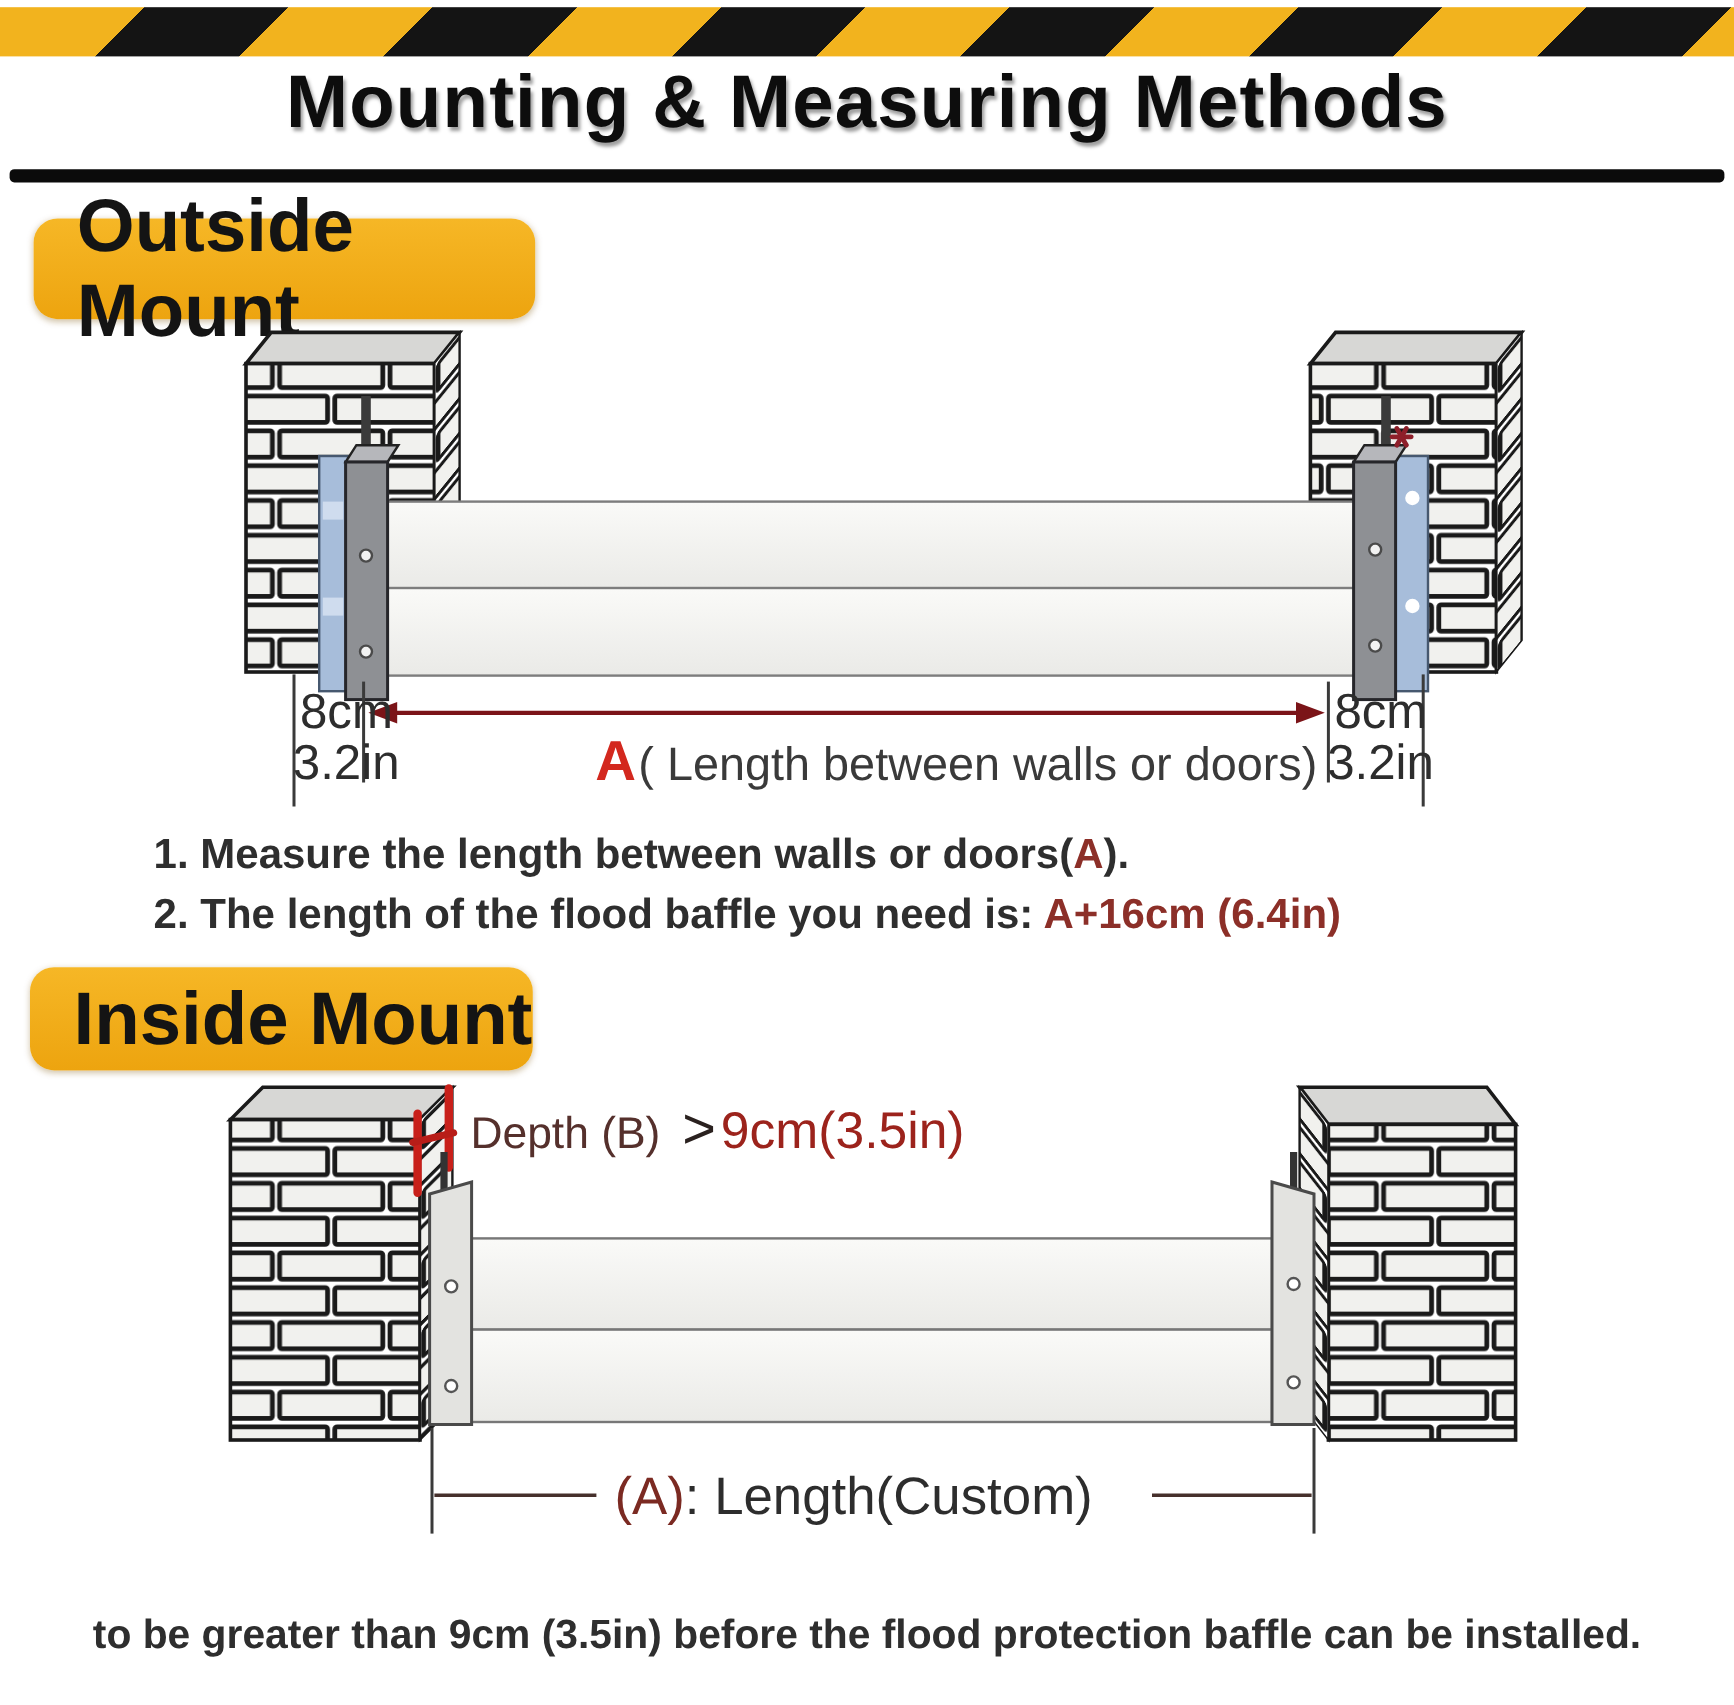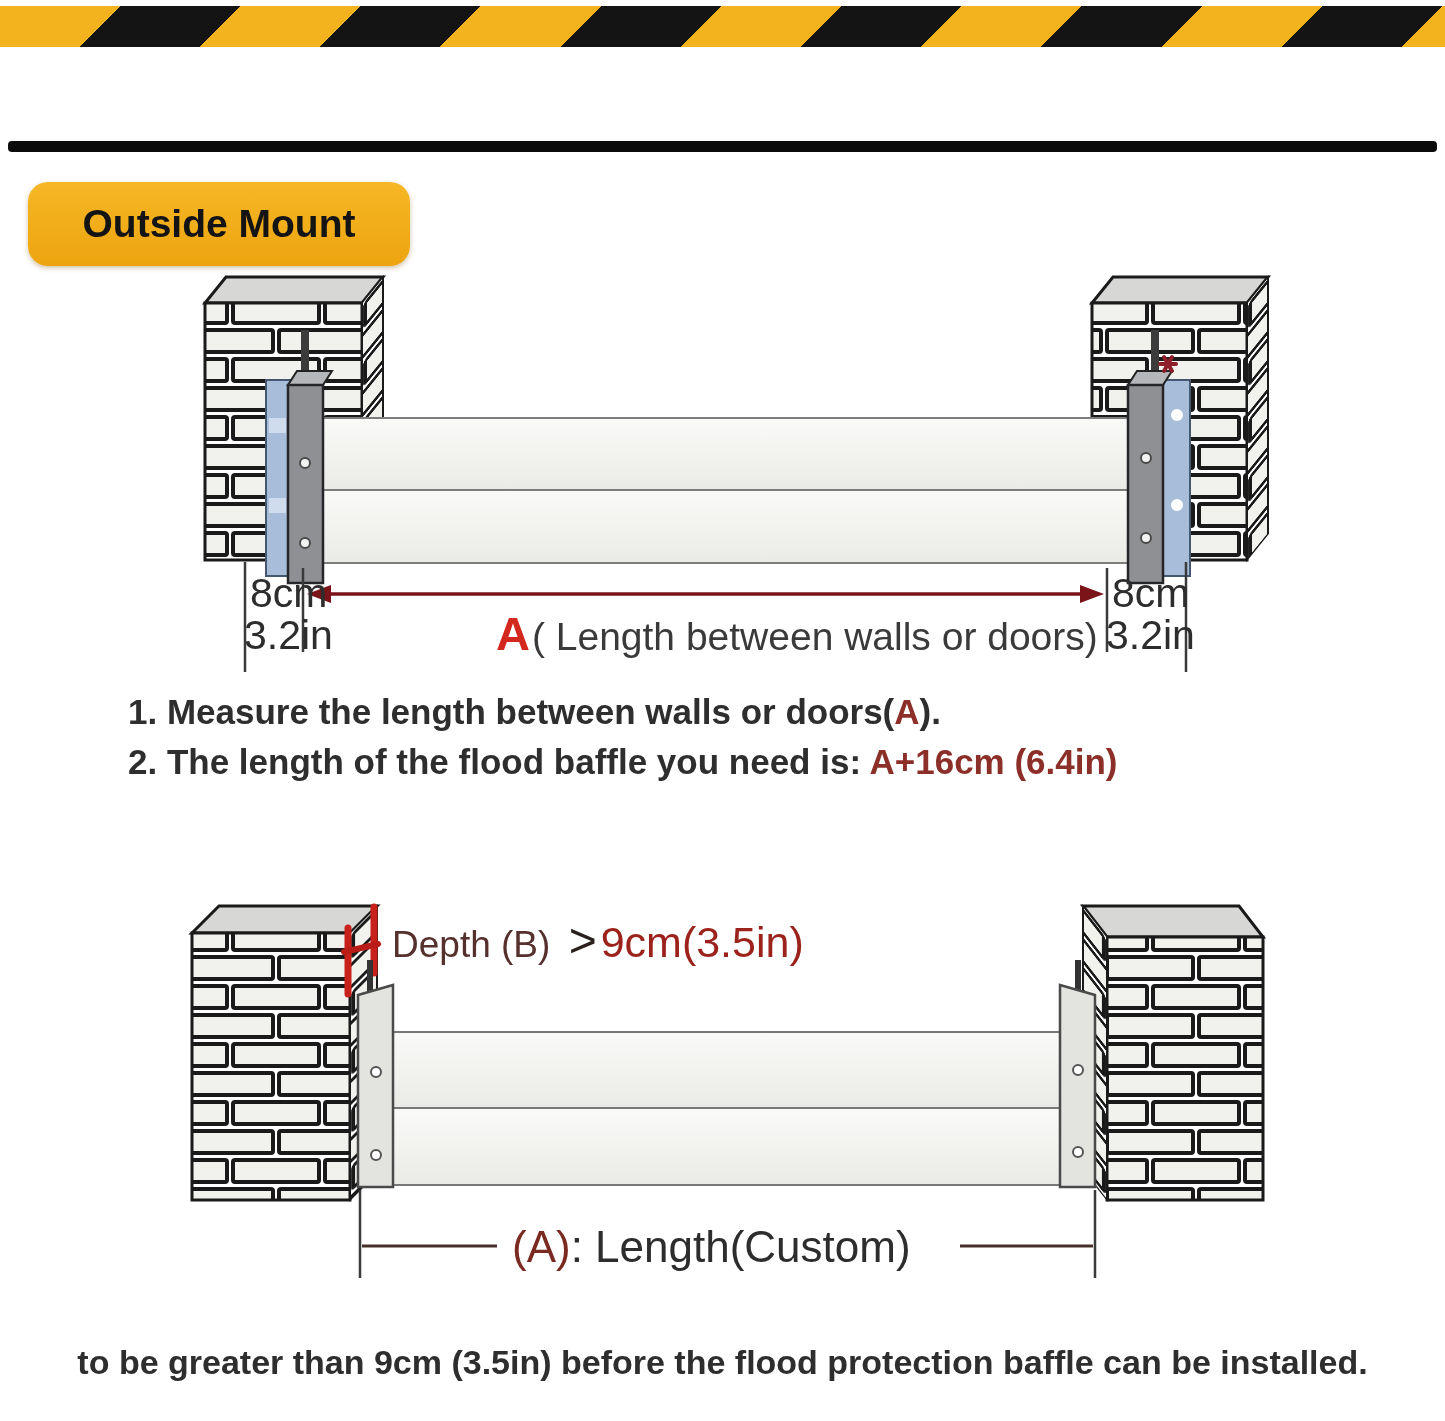--- a/index.html
+++ b/index.html
@@ -10,22 +10,22 @@
   .hazard{position:absolute;top:6px;left:0;right:0;height:41px;
           background:repeating-linear-gradient(135deg,#f2b31e 0 85px,#141414 85px 170px);}
   .title{position:absolute;top:50px;left:0;width:100%;text-align:center;
          font-size:62px;font-weight:bold;color:#0d0d0d;letter-spacing:1px;
          text-shadow:2px 3px 3px rgba(0,0,0,0.38);}
   .header-rule{position:absolute;top:141px;left:8px;right:8px;height:11px;background:#0b0b0b;border-radius:4px;}
 
   
   .pill{position:absolute;display:flex;align-items:center;justify-content:center;
         background:linear-gradient(180deg,#f6b726 0%,#eda40f 100%);
-        border-radius:20px;color:#141414;font-size:39px;font-weight:bold;
-        box-shadow:0 2px 5px rgba(120,80,0,0.35);}
+        border-radius:20px;color:#141414;font-size:62px;font-weight:bold;
+        box-shadow:0 2px 5px rgba(120,80,0,0.35);padding-left:36px;}
   .pill.outside{left:28px;top:182px;width:382px;height:84px;}
   .pill.inside{left:25px;top:806px;width:383px;height:86px;}
 
   
   .diagram{position:absolute;left:0;width:1445px;}
   svg text{font-family:"Liberation Sans",sans-serif;}
   .dim{font-size:41px;fill:#2d2d2d;}
   .em-a{font-size:47px;font-weight:bold;fill:#d3281e;}
   .span-rest{font-size:39px;fill:#3a3a3a;}
   .len-a{font-size:44px;fill:#7b2a22;}
@@ -42,20 +42,21 @@
   .step1-in{left:100px;top:1294px;}
   .step2-in{left:40px;top:1340px;width:1365px;text-align:center;white-space:normal;
             font-size:34px;line-height:1.33;}
 </style>
 </head>
 <body>
 
 <div class="page">
 
   <div class="hazard"></div>
+  <div class="title">Mounting &amp; Measuring Methods</div>
   <div class="header-rule"></div>
 
   <div class="pill outside">Outside Mount</div>
 
   <svg class="diagram" style="top:268px" width="1445" height="414" viewBox="0 0 1445 414">
     <defs>
       <pattern id="bricksA" width="92" height="58" patternUnits="userSpaceOnUse">
         <rect width="92" height="58" fill="#ffffff"></rect>
         <rect x="3" y="4" width="86" height="22" rx="2" fill="#f1f1ee" stroke="#1a1a1a" stroke-width="4"></rect>
         <rect x="-43" y="33" width="86" height="22" rx="2" fill="#f1f1ee" stroke="#1a1a1a" stroke-width="4"></rect>
@@ -131,20 +132,21 @@
       <text x="244" y="381" class="dim">3.2in</text>
       <text x="1112" y="339" class="dim">8cm</text>
       <text x="1106" y="381" class="dim">3.2in</text>
       <text x="496" y="382"><tspan class="em-a">A</tspan><tspan class="span-rest" dx="2">( Length between walls or doors)</tspan></text>
     </g>
   </svg>
 
   <div class="step step1-out"><span>1. Measure the length between walls or doors(</span><span class="em-red">A</span><span>).</span></div>
   <div class="step step2-out"><span>2. The length of the flood baffle you need is: </span><span class="em-red">A+16cm (6.4in)</span><span></span></div>
 
+  <div class="pill inside">Inside Mount</div>
 
   <svg class="diagram" style="top:895px" width="1445" height="400" viewBox="0 0 1445 400">
     <defs>
       <pattern id="bricksB" width="92" height="58" patternUnits="userSpaceOnUse">
         <rect width="92" height="58" fill="#ffffff"></rect>
         <rect x="3" y="4" width="86" height="22" rx="2" fill="#f1f1ee" stroke="#1a1a1a" stroke-width="4"></rect>
         <rect x="-43" y="33" width="86" height="22" rx="2" fill="#f1f1ee" stroke="#1a1a1a" stroke-width="4"></rect>
         <rect x="49" y="33" width="86" height="22" rx="2" fill="#f1f1ee" stroke="#1a1a1a" stroke-width="4"></rect>
       </pattern>
       <linearGradient id="panelGradB" x1="0" y1="0" x2="0" y2="1">

